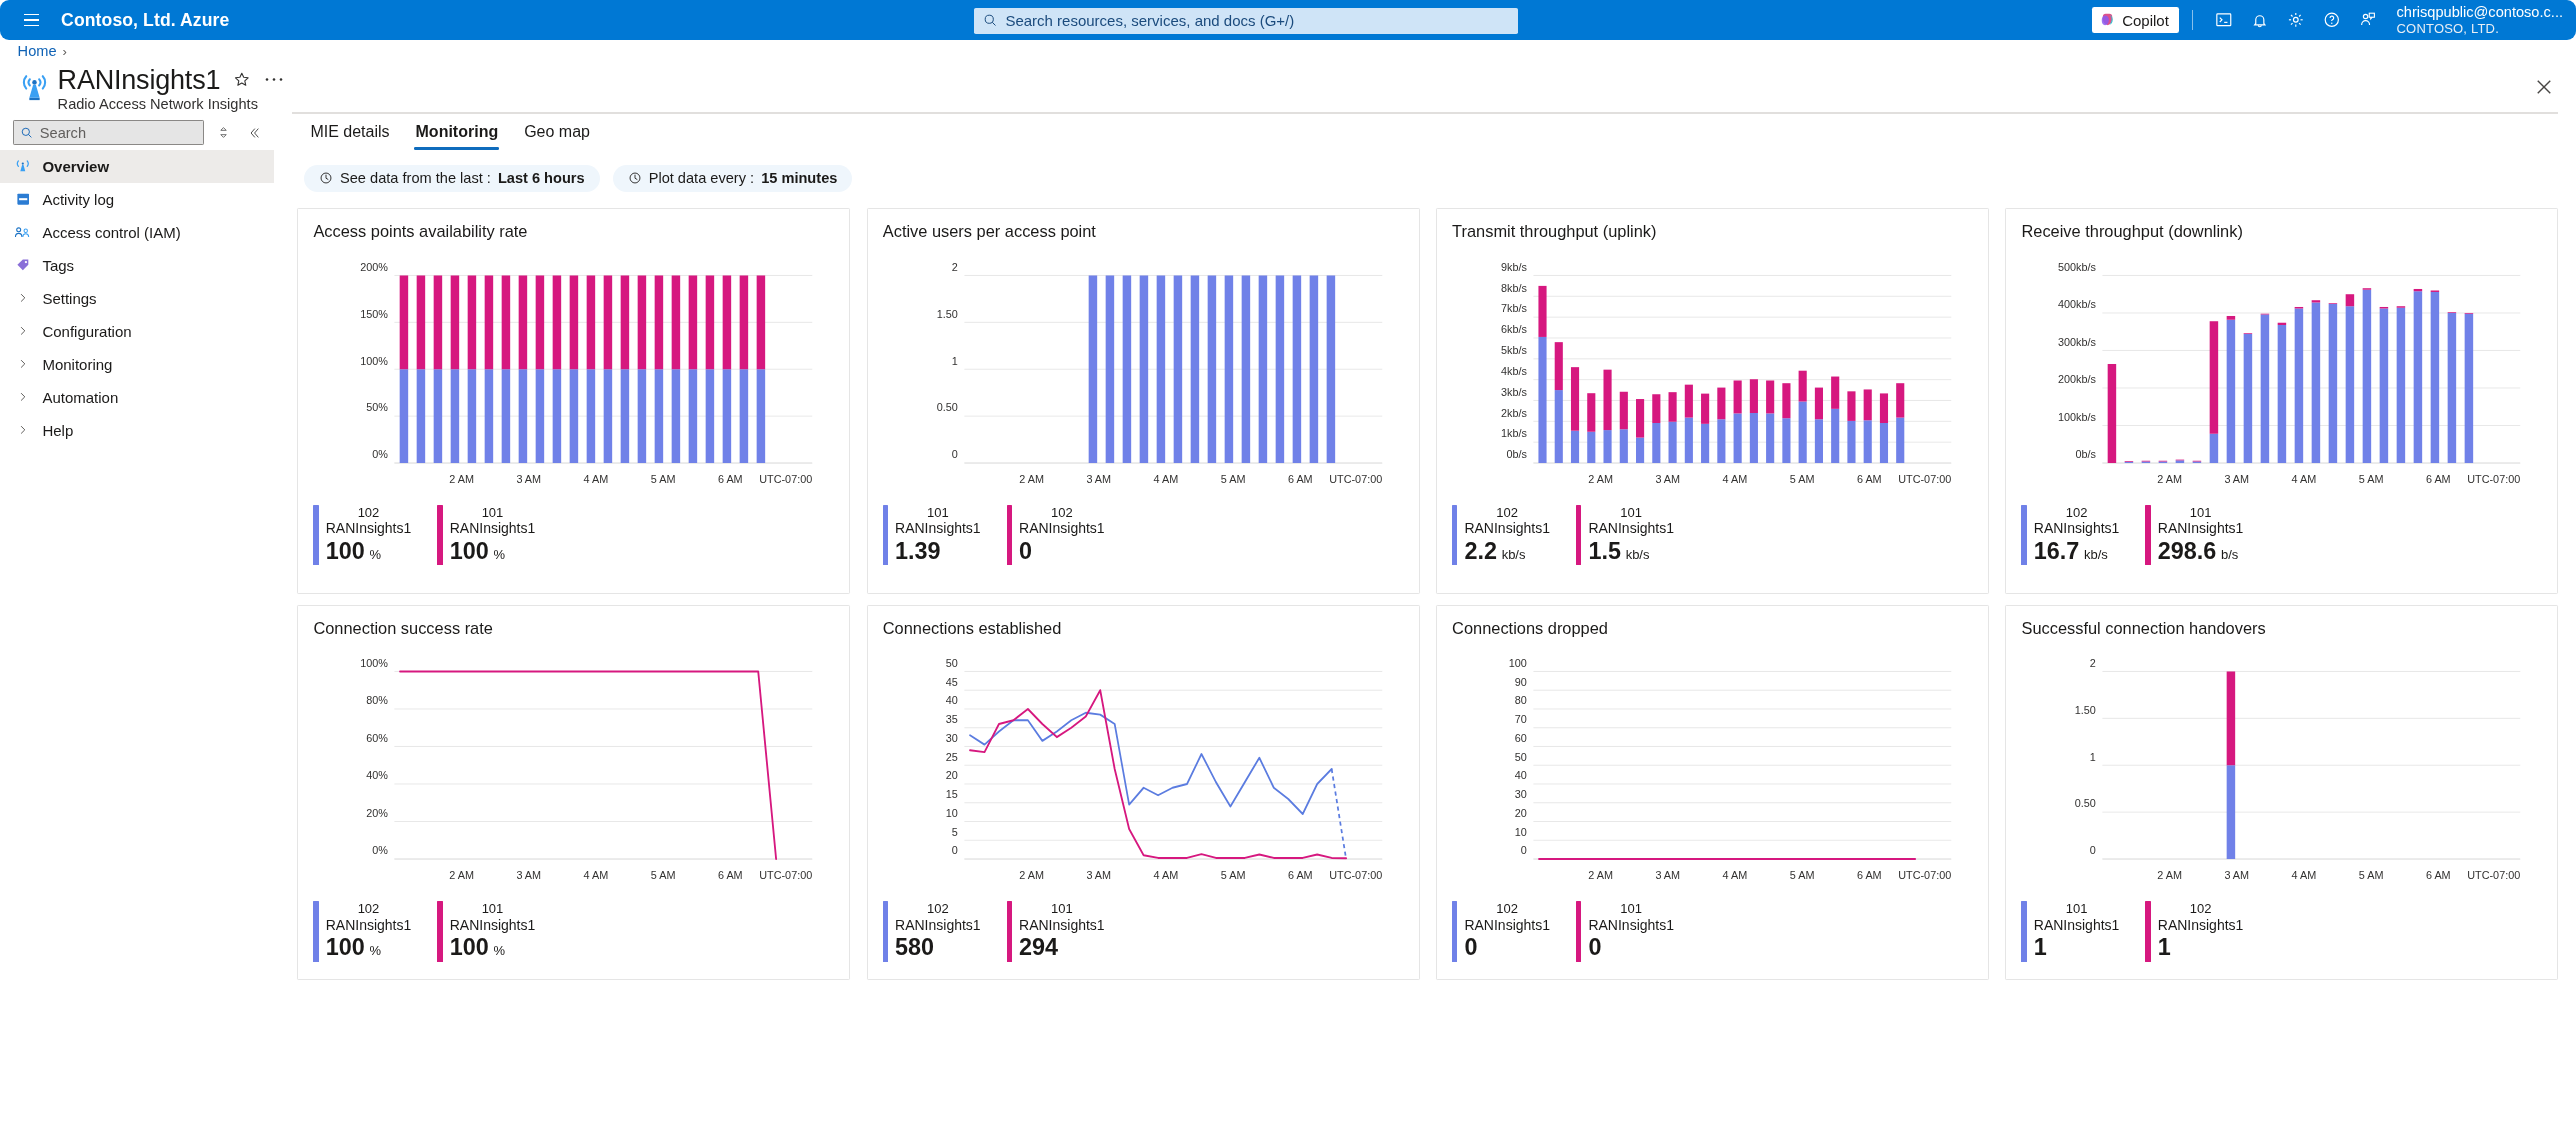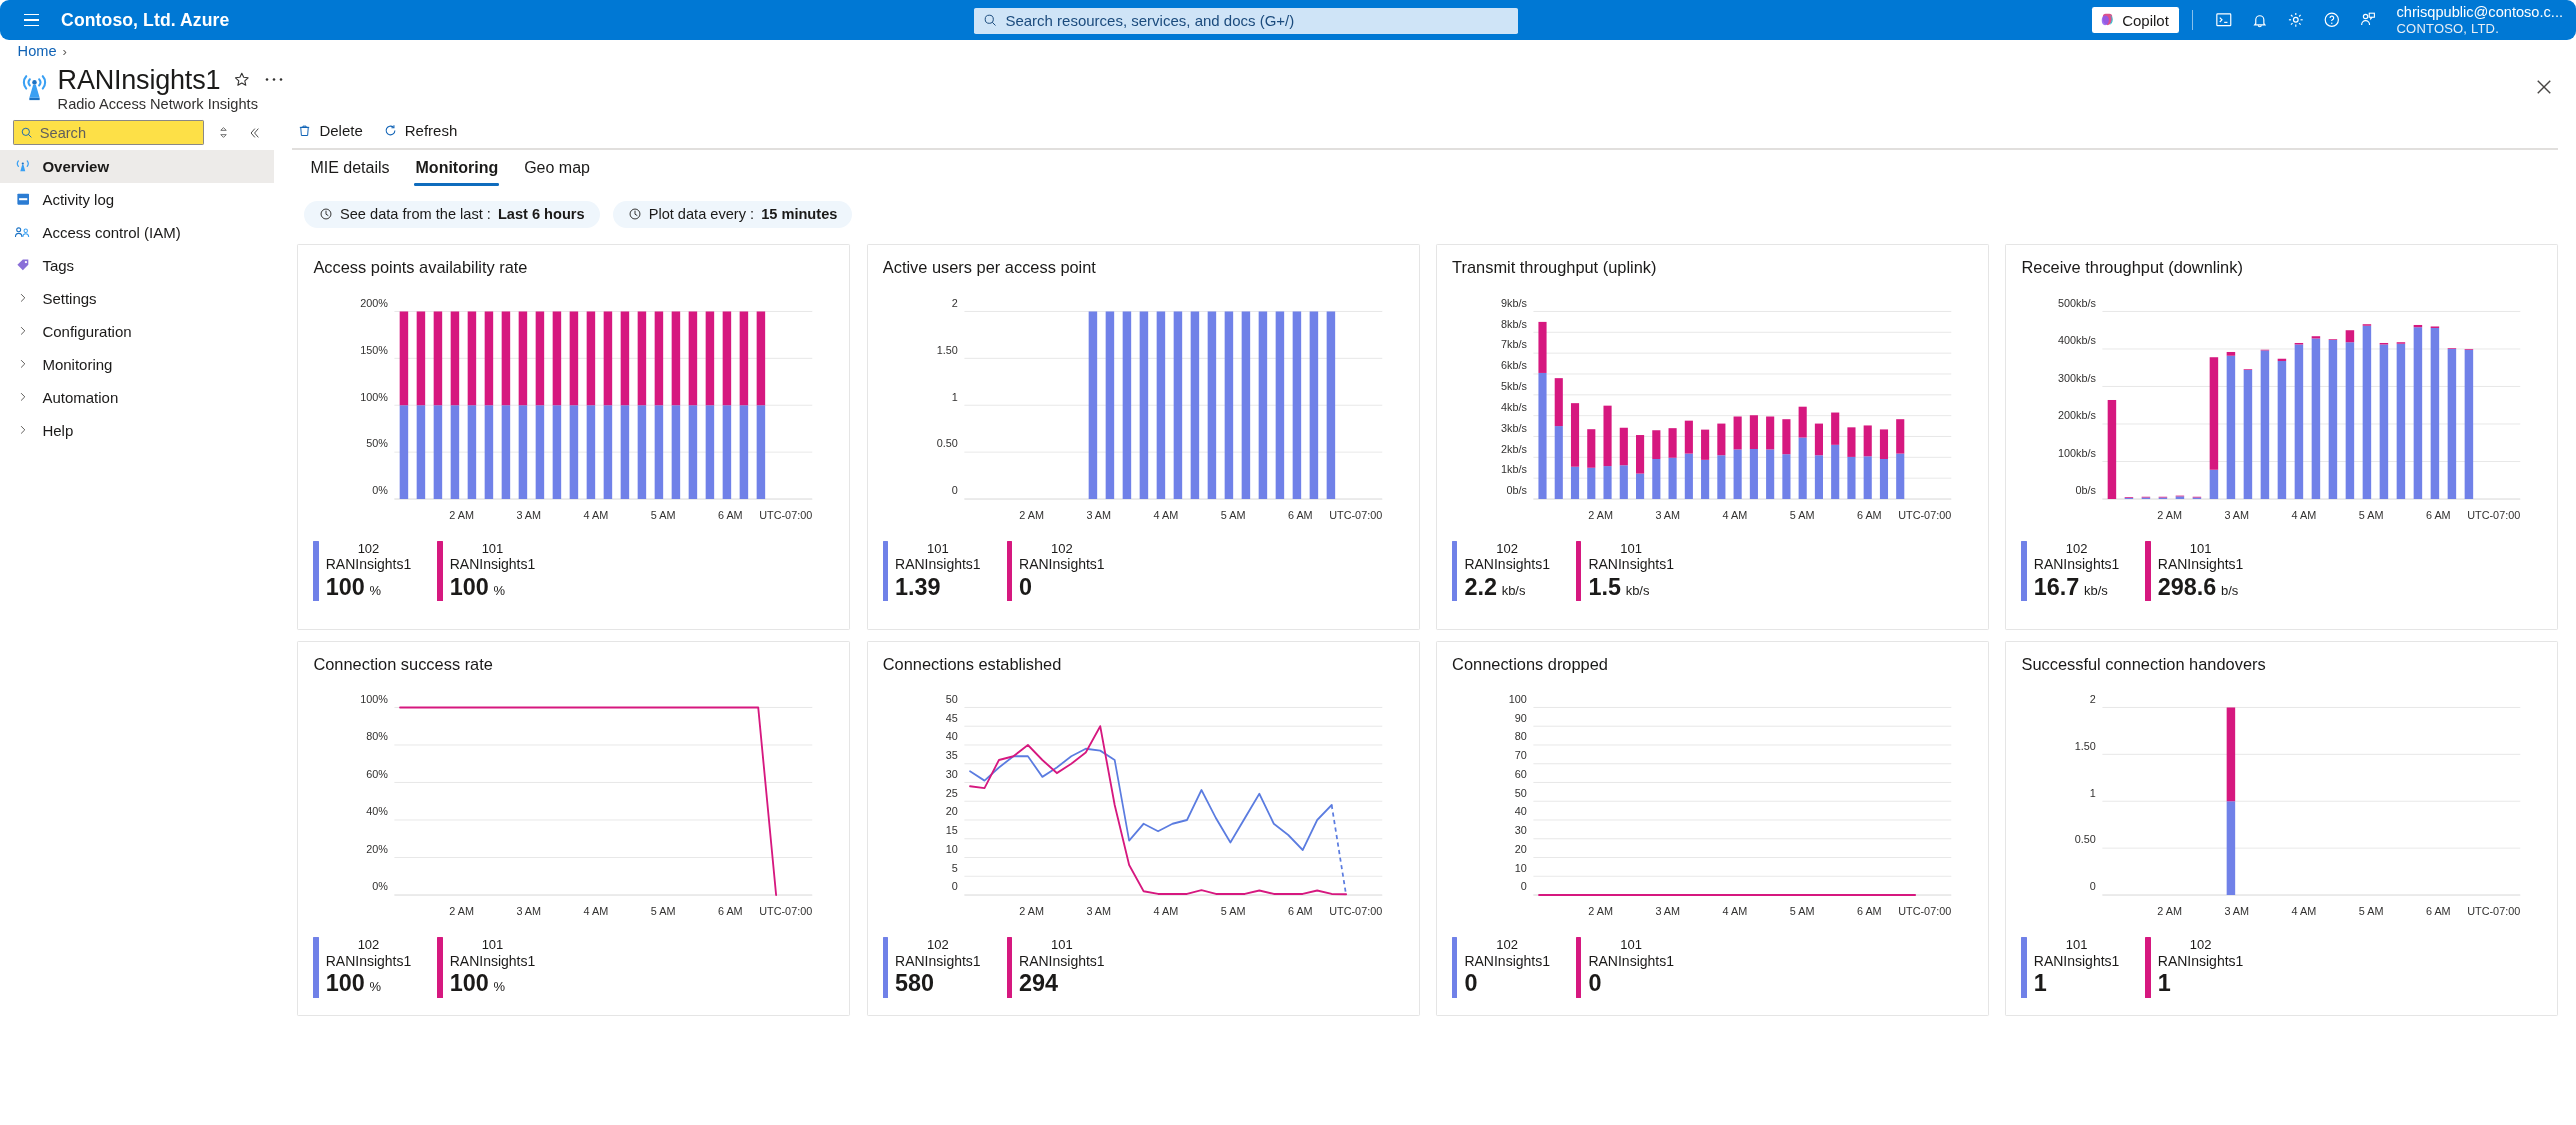--- a/index.html
+++ b/index.html
@@ -53,21 +53,21 @@
   .ptitle { font-size:27px; font-weight:400; color:#1b1a19; letter-spacing:-0.2px; line-height:1.05;}
   .star, .ellipsis { cursor:pointer; color:#323130; }
   .psub { font-size:14.6px; color:#323130; margin-top:2.3px; }
   .closeX { position:absolute; right:22px; top:15px; cursor:pointer; }
 
   
   .body-wrap { display:flex; }
   .sidebar { width:274px; flex:0 0 274px; padding-top:3.5px; }
   .sb-search-row { display:flex; align-items:center; padding:0 9.4px 0 13px; gap:8.2px; height:34px; }
   .sb-search {
-    flex:1; height:24.6px; border:0.6px solid #8a8886; background:#fde047; border-radius:1.2px;
+    flex:1; height:24.6px; border:0.6px solid #8a8886; background:#e5e5e5; border-radius:1.2px;
     display:flex; align-items:center; gap:5.9px; padding:0 5.9px; cursor:text;
   }
   .sb-search .ph { color:#605e5c; font-size:14.6px; }
   .sb-icon-btn { width:22px; height:22px; display:flex; align-items:center; justify-content:center; cursor:pointer; color:#424242;}
   .sb-item {
     display:flex; align-items:center; gap:9.4px; height:33px; padding-left:13px; cursor:pointer; font-size:15px; color:#1b1a19;
   }
   .sb-item.active { background:#edebe9; font-weight:600; }
   .sb-item .chev { width:20px; display:flex; justify-content:center; color:#484644; flex:0 0 20px;}
   .sb-item .ico { width:20px; height:20px; display:flex; align-items:center; justify-content:center; flex:0 0 20px;}
@@ -333,37 +333,20 @@
               <path d="M9 5l7 7-7 7" fill="none" stroke="#484644" stroke-width="1.8" stroke-linecap="round" stroke-linejoin="round"></path>
             </svg>
           </span>
           <span>Help</span>
         </div>
       </div>
   </div>
 
   <div class="content">
 
-    <div class="cmdbar">
-      <div class="cmd">
-        <svg width="15" height="15" viewBox="0 0 24 24">
-          <path d="M6 7h12l-1 13H7z" fill="none" stroke="#0f62b5" stroke-width="1.6"></path>
-          <path d="M9.5 7V5h5v2" fill="none" stroke="#0f62b5" stroke-width="1.6"></path>
-          <line x1="4.5" y1="7" x2="19.5" y2="7" stroke="#0f62b5" stroke-width="1.6"></line>
-        </svg>
-        <span>Delete</span>
-      </div>
-      <div class="cmd">
-        <svg width="15" height="15" viewBox="0 0 24 24">
-          <path d="M19 12a7 7 0 1 1-2.4-5.3" fill="none" stroke="#0f62b5" stroke-width="1.7"></path>
-          <path d="M17.5 3.5v4h-4" fill="none" stroke="#0f62b5" stroke-width="1.7"></path>
-        </svg>
-        <span>Refresh</span>
-      </div>
-    </div>
     <div class="hr"></div>
 
     <div class="hr"></div>
 
     <div class="tabs" id="tabs">
         <div class="tab">MIE details</div>
         <div class="tab sel">Monitoring</div>
         <div class="tab">Geo map</div>
       </div>
 

